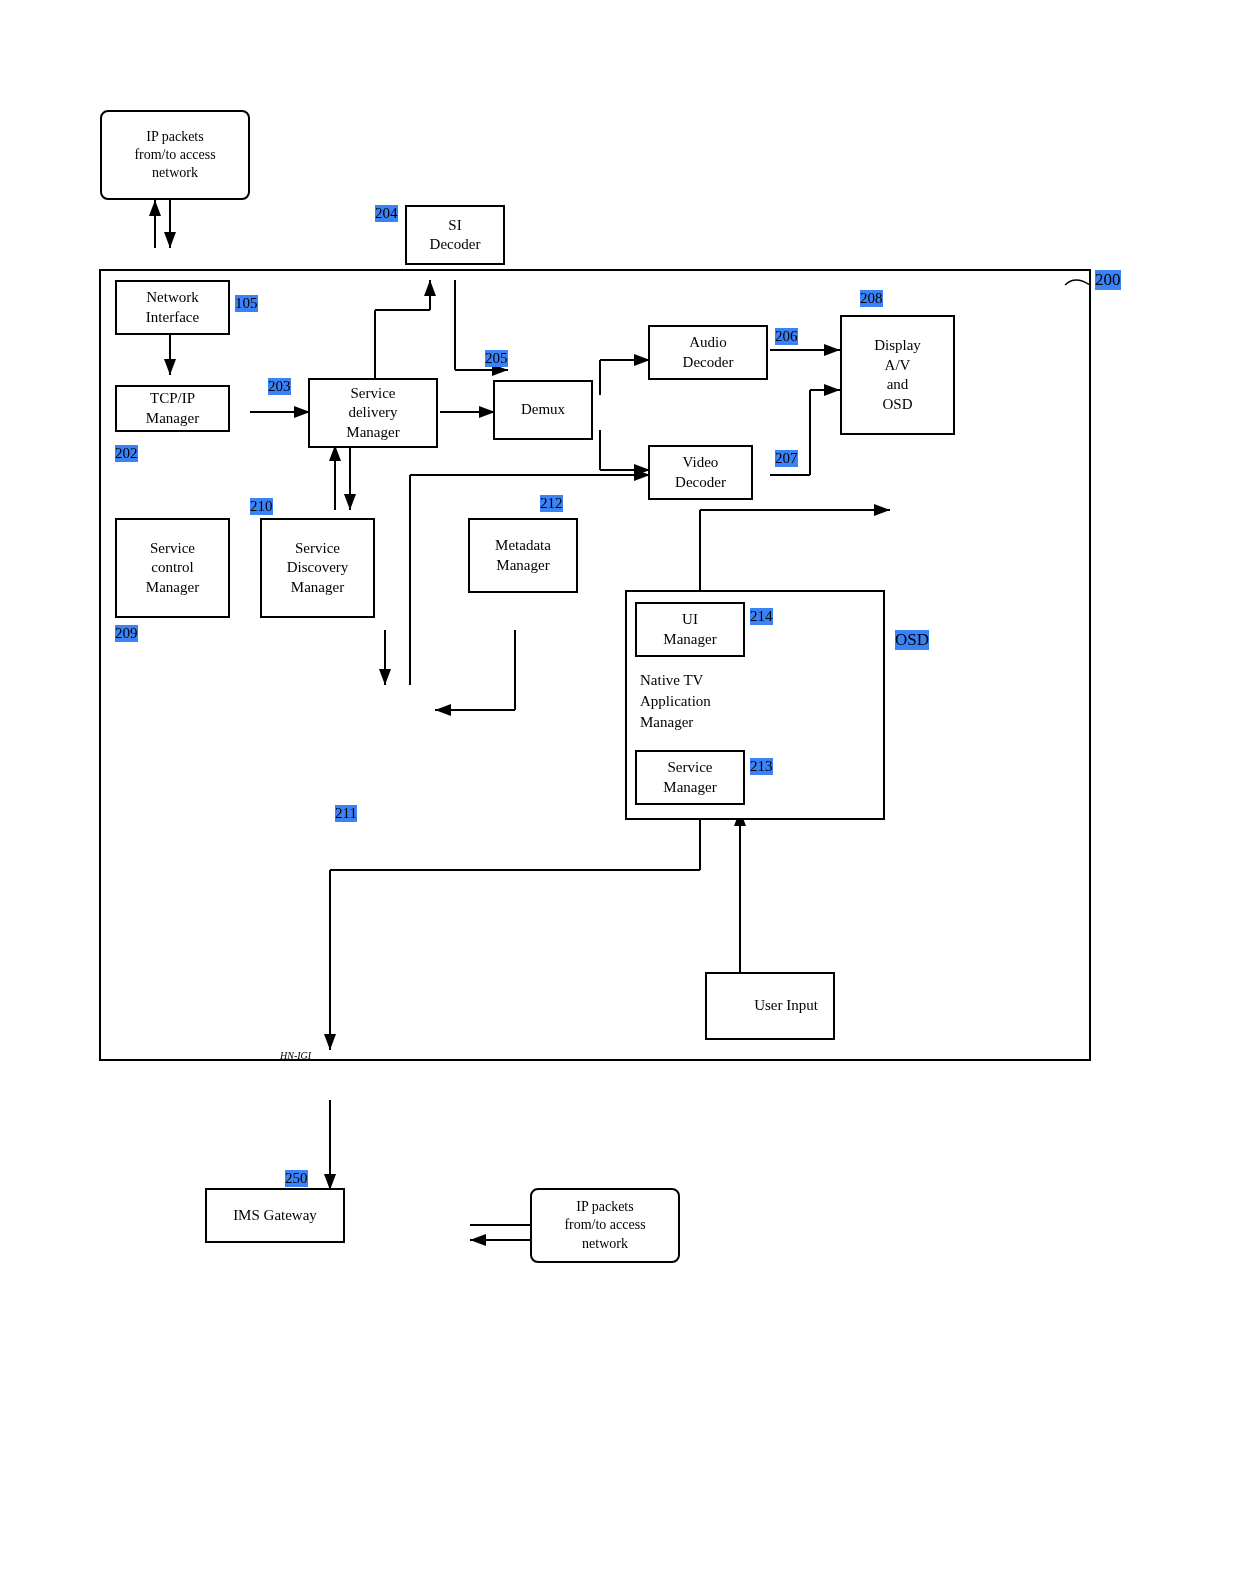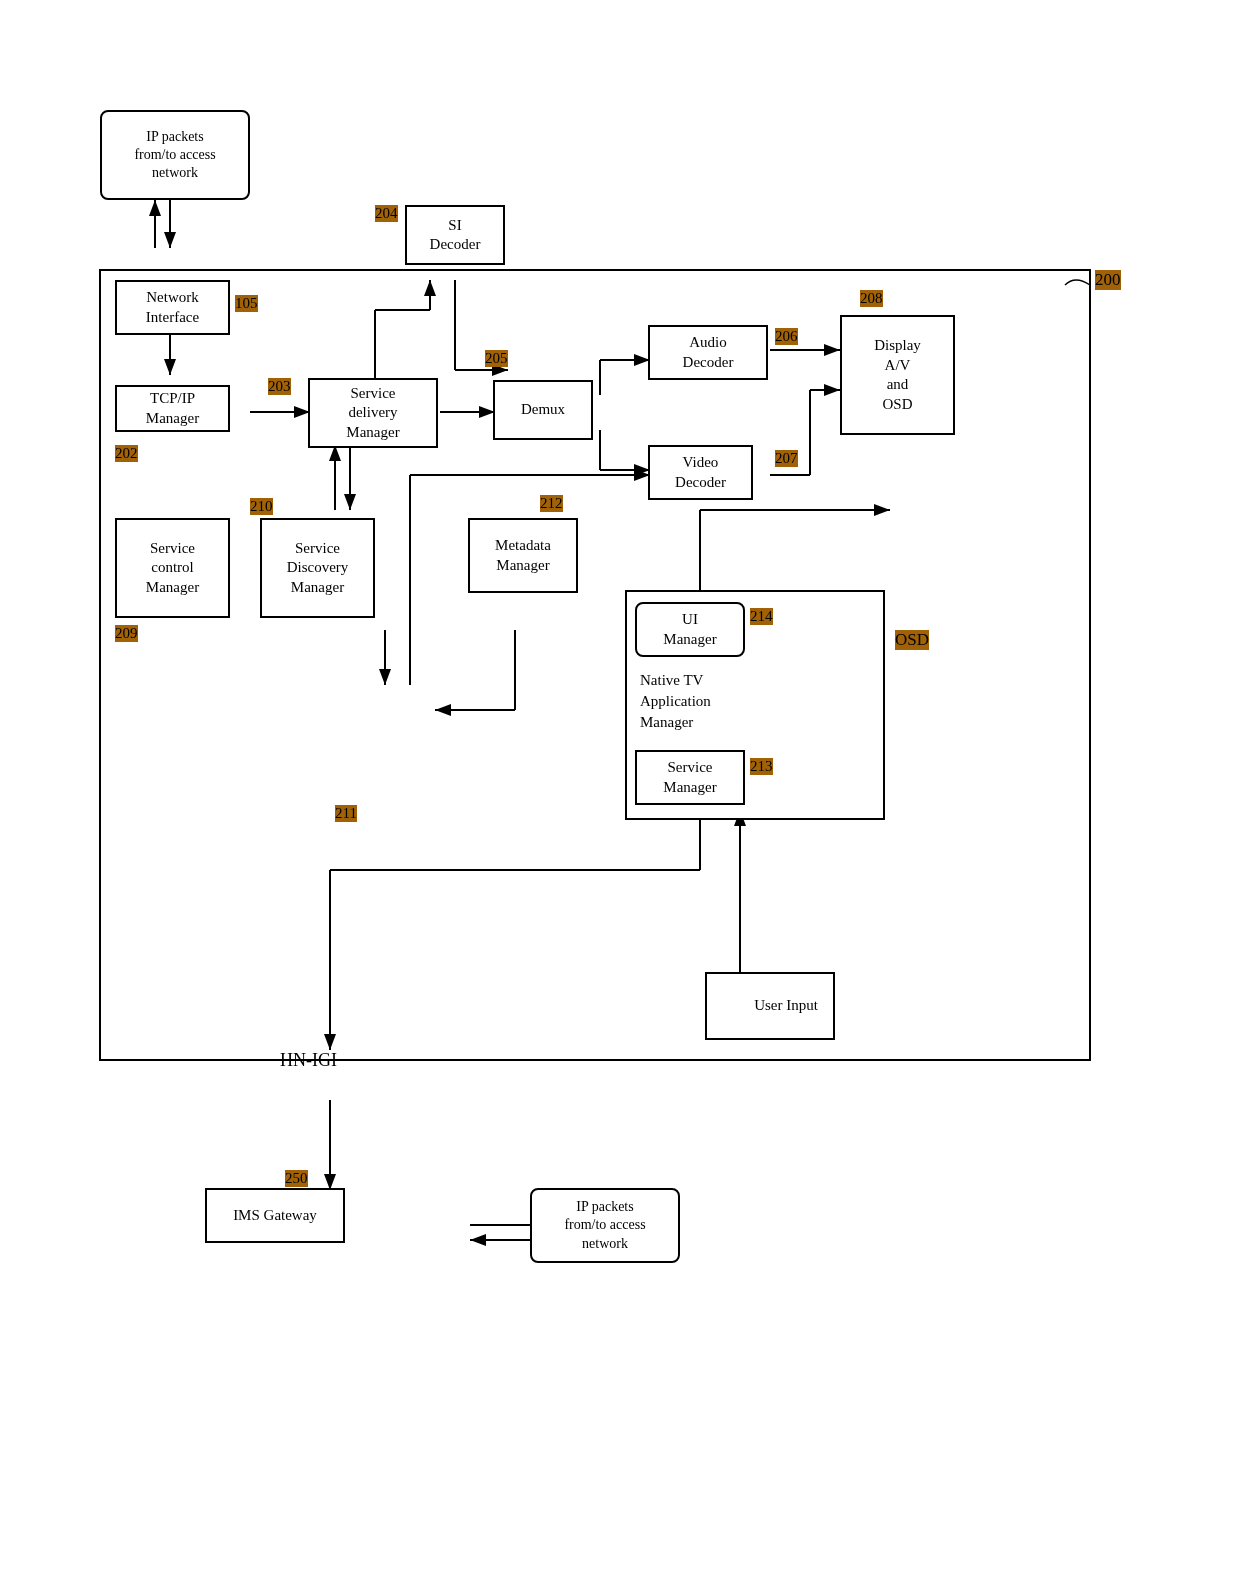--- a/index.html
+++ b/index.html
@@ -45,21 +45,21 @@
       border-radius: 8px;
     }
     .large-box {
       position: absolute;
       border: 2px solid #000;
       background: #fff;
     }
     .label {
       position: absolute;
       font-size: 15px;
-      background: #a16207;
+      background: #3b82f6;
     }
     
     .arrows-svg {
       position: absolute;
       top: 0;
       left: 0;
       width: 100%;
       height: 100%;
       pointer-events: none;
     }
@@ -241,21 +241,21 @@
       <span>211</span>
     </div>
 
     <div class="large-box" style="left:585px; top:560px; width:260px; height:230px;">
     </div>
 
     <div class="label" style="left:855px; top:600px; font-size:17px;">
       <span>OSD</span>
     </div>
 
-    <div class="box" style="left:595px; top:572px; width:110px; height:55px;border-radius:8px;">
+    <div class="box" style="left:595px; top:572px; width:110px; height:55px;">
       <span>UI<br>Manager</span>
     </div>
 
     <div class="label" style="left:710px; top:578px;">
       <span>214</span>
     </div>
 
     <div style="position:absolute; left:595px; top:640px; width:240px; font-size:15px; line-height:1.4; text-align:left; padding-left:5px;">
       <span>Native TV<br>Application<br>Manager</span>
     </div>
@@ -269,21 +269,21 @@
     </div>
 
     <div class="label" style="left:1055px; top:240px; font-size:17px;">
       <span>200</span>
     </div>
 
     <svg style="position:absolute; left:1020px; top:235px; width:50px; height:30px;">
       <path d="M 30 20 Q 15 10 5 20" fill="none" stroke="#000" stroke-width="1.5"></path>
     </svg>
 
-    <div style="position:absolute; left:240px; top:1020px; font-size:18px; font-weight:normal;">
+    <div style="position:absolute; left:240px; top:1020px; font-size:10px; font-weight:normal;font-style:italic;">
       <span>HN-IGI</span>
     </div>
 
     <div class="box" style="left:165px; top:1158px; width:140px; height:55px;">
       <span>IMS Gateway</span>
     </div>
 
     <div class="label" style="left:245px; top:1140px;">
       <span>250</span>
     </div>

